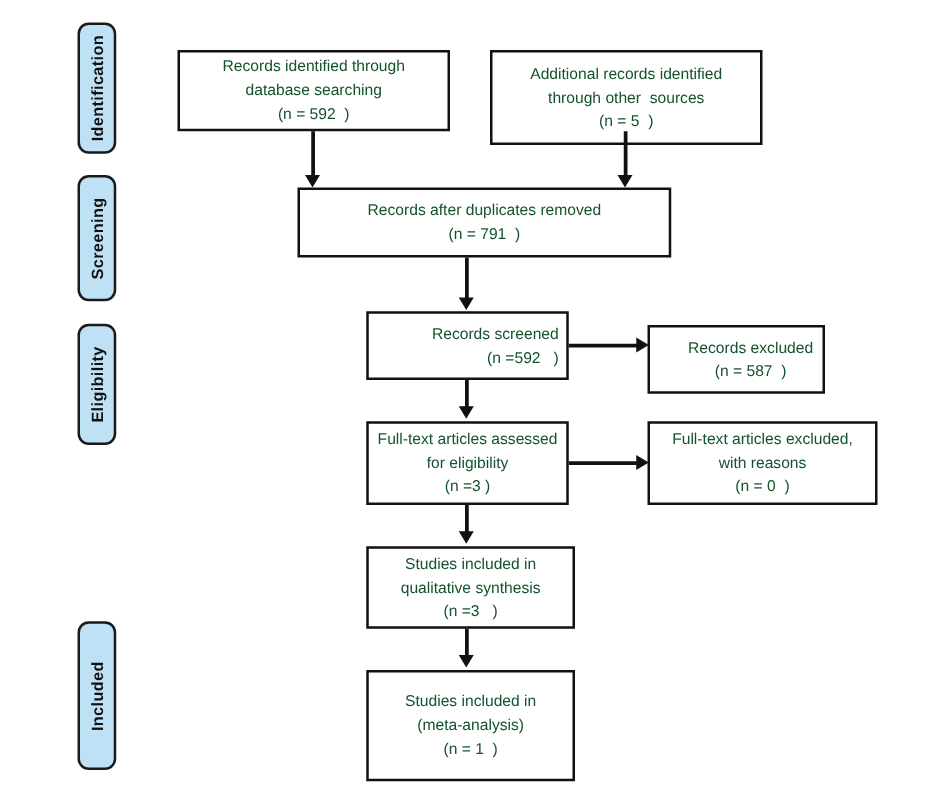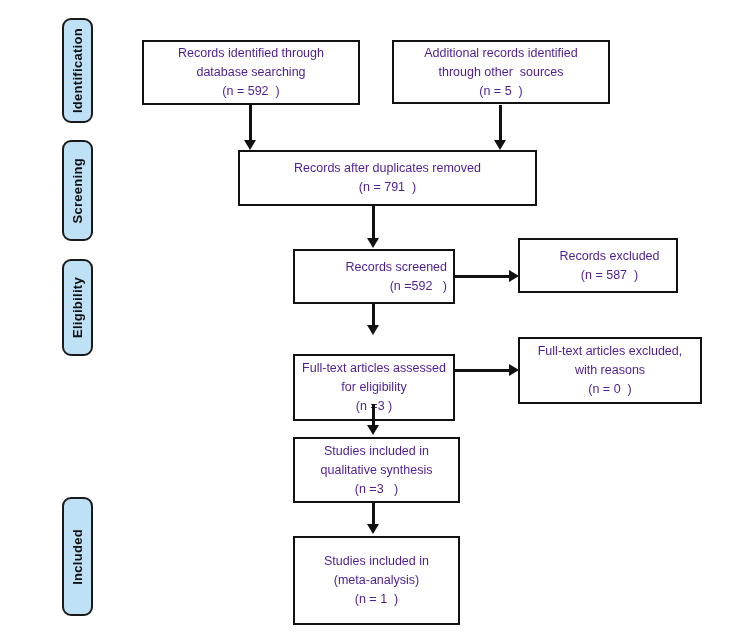--- a/index.html
+++ b/index.html
@@ -50,21 +50,21 @@
     border: 2px solid #111111;
     display: flex;
     flex-direction: column;
     align-items: center;
     justify-content: center;
     text-align: center;
     padding: 2px 6px;
   }
   .flow-box .line {
     font-size: 12.5px;
-    color: #4c1d95;
+    color: #14532d;
     line-height: 19px;
     white-space: pre;
   }
 
   
   .vline {
     position: absolute;
     width: 3px;
     background: #111111;
   }
@@ -110,21 +110,21 @@
   <div class="stage-bar" style="left:62px; top:497px; width:31px; height:119px;">
     <span class="stage-label">Included</span>
   </div>
 
   <div class="flow-box" style="left:142px; top:40px; width:218px; height:65px;">
     <div class="line">Records identified through</div>
     <div class="line">database searching</div>
     <div class="line">(n = 592  )</div>
   </div>
 
-  <div class="flow-box" style="left:392px; top:40px; width:218px; height:64px;">
+  <div class="flow-box" style="left:392px; top:40px; width:218px; height:76px;">
     <div class="line">Additional records identified</div>
     <div class="line">through other  sources</div>
     <div class="line">(n = 5  )</div>
   </div>
 
   <div class="vline" style="left:249px; top:105px; height:36px;"></div>
   <div class="arrow-down" style="left:244px; top:140px;"></div>
 
   <div class="vline" style="left:499px; top:105px; height:36px;"></div>
   <div class="arrow-down" style="left:494px; top:140px;"></div>
@@ -135,32 +135,32 @@
   </div>
 
   <div class="vline" style="left:372px; top:206px; height:33px;"></div>
   <div class="arrow-down" style="left:367px; top:238px;"></div>
 
   <div class="flow-box" style="left:293px; top:249px; width:162px; height:55px;align-items:flex-end;">
     <div class="line">Records screened</div>
     <div class="line">(n =592   )</div>
   </div>
 
-  <div class="flow-box" style="left:518px; top:238px; width:160px; height:55px;padding-left:29px;">
+  <div class="flow-box" style="left:518px; top:260px; width:142px; height:55px;padding-left:29px;">
     <div class="line">Records excluded</div>
     <div class="line">(n = 587  )</div>
   </div>
 
   <div class="hline" style="left:455px; top:275px; width:55px;"></div>
   <div class="arrow-right" style="left:509px; top:270px;"></div>
 
   <div class="vline" style="left:372px; top:304px; height:23px;"></div>
   <div class="arrow-down" style="left:367px; top:325px;"></div>
 
-  <div class="flow-box" style="left:293px; top:337px; width:162px; height:67px;margin-top:17px;">
+  <div class="flow-box" style="left:293px; top:337px; width:162px; height:67px;">
     <div class="line">Full-text articles assessed</div>
     <div class="line">for eligibility</div>
     <div class="line">(n =3 )</div>
   </div>
 
   <div class="flow-box" style="left:518px; top:337px; width:184px; height:67px;">
     <div class="line">Full-text articles excluded,</div>
     <div class="line">with reasons</div>
     <div class="line">(n = 0  )</div>
   </div>

